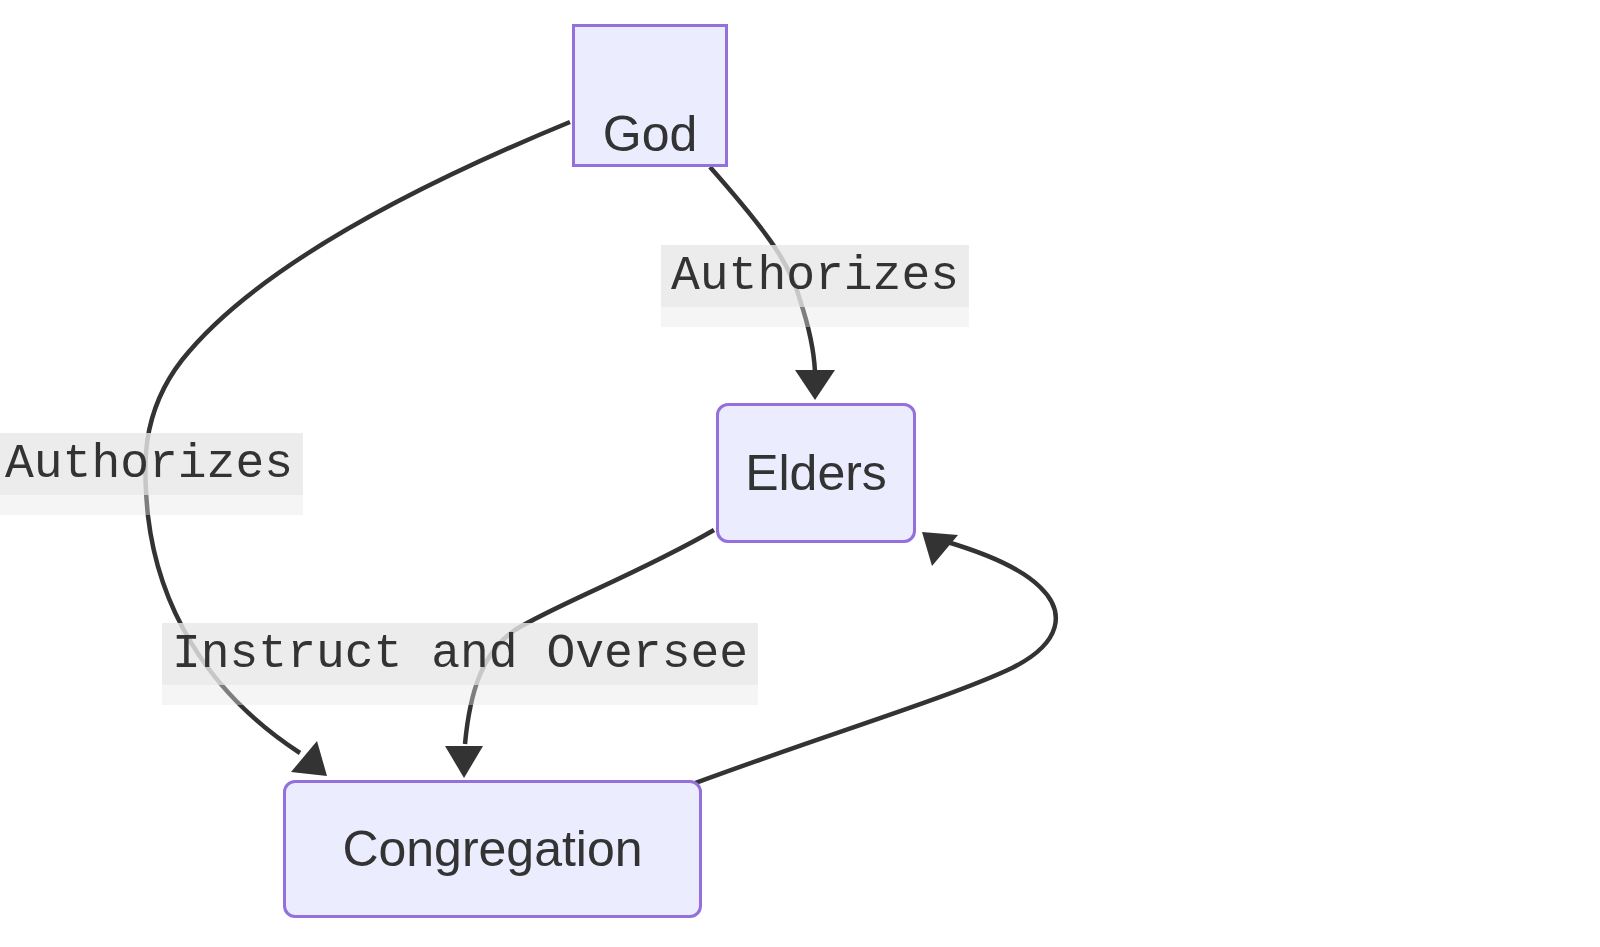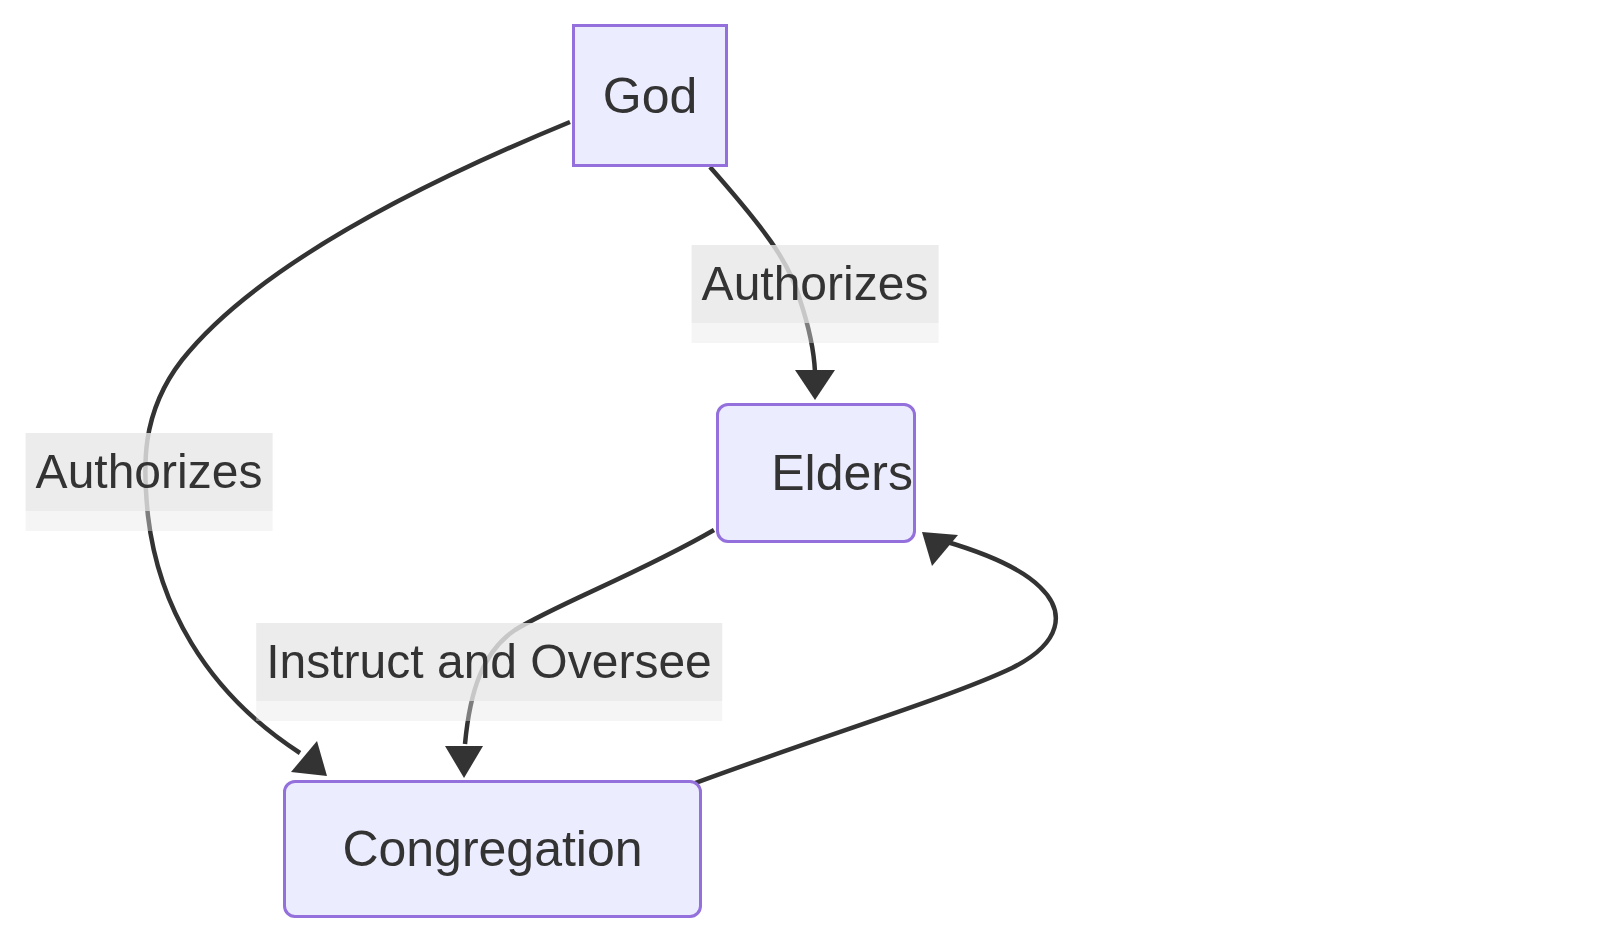--- a/index.html
+++ b/index.html
@@ -39,49 +39,50 @@
     background: #ECECFF;
     border: 3px solid #9370DB;
     color: #333333;
     display: flex;
     align-items: center;
     justify-content: center;
     font-size: 50px;
     line-height: 1.2;
     white-space: nowrap;
   }
-  .node.square { border-radius: 0; }
+  .node.square { border-radius: 0; align-items: flex-end; }
   .node.rounded { border-radius: 12px; }
   .edge-label {
     position: absolute;
     z-index: 2;
     transform: translateX(-50%);
     display: flex;
     flex-direction: column;
     align-items: stretch;
     white-space: nowrap;
   }
   .edge-label .label-text {
     background: rgba(232, 232, 232, 0.82);
     color: #333333;
     font-size: 48px;
     line-height: 62px;
-    padding: 8px 10px;
+    padding: 0 10px;
     text-align: right;
+    font-family: Liberation Mono, monospace;
   }
   .edge-label .label-pad {
     height: 20px;
     background: rgba(232, 232, 232, 0.42);
   }
   #node-god         { left: 572px; top: 24px;  width: 156px; height: 143px; }
-  #node-elders      { left: 716px; top: 403px; width: 200px; height: 140px; justify-content: flex-end; }
+  #node-elders      { left: 716px; top: 403px; width: 200px; height: 140px; }
   #node-congregation{ left: 283px; top: 780px; width: 419px; height: 138px; }
   #label-authorizes-right { left: 815px;  top: 245px; }
   #label-authorizes-left  { left: 149px;  top: 433px; }
-  #label-instruct         { left: 460px;  top: 623px; margin-left: 29px; }
+  #label-instruct         { left: 460px;  top: 623px; }
   #label-appoints         { left: 1165px; top: 623px; }
 </style>
 </head>
 <body>
 
 <div class="diagram">
 
   <svg class="edges-svg" width="1600" height="947" viewBox="0 0 1600 947">
 
     <path class="edge-path" d="M 710 167 C 762 226, 790 262, 800 300 C 810 330, 814 350, 815 372"></path>

